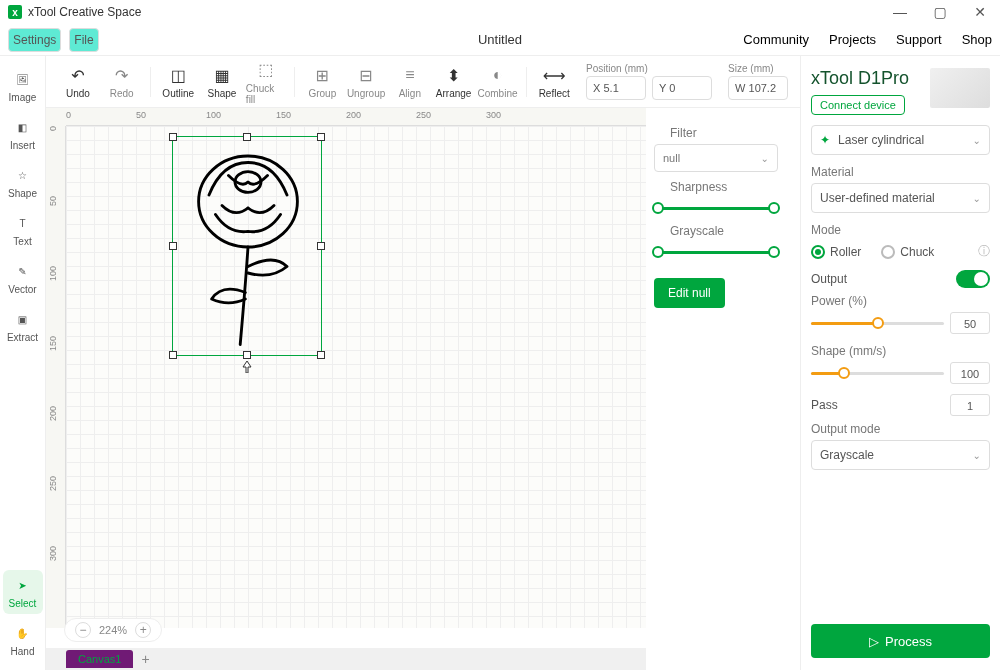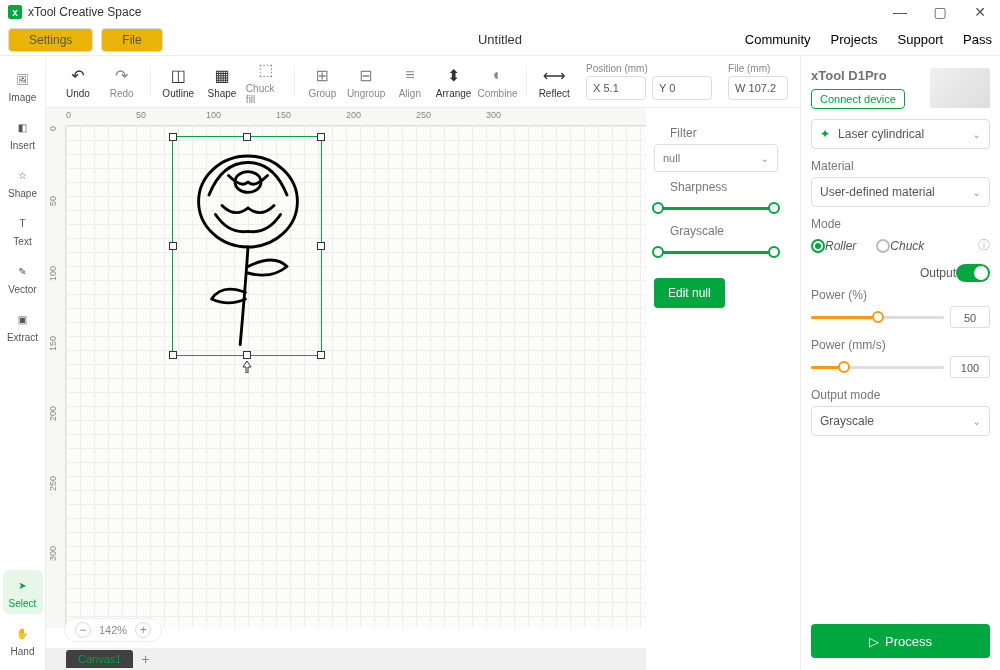--- a/index.html
+++ b/index.html
@@ -6,21 +6,21 @@
 body { width: 1000px; height: 670px; background: #fff; overflow: hidden; position: relative; }
 
 
 .titlebar { height: 24px; display: flex; align-items: center; padding: 0 8px; font-size: 12px; color: #333; }
 .titlebar .logo { width: 14px; height: 14px; background: #00a63e; margin-right: 6px; border-radius: 2px; display: flex; align-items: center; justify-content: center; color: #fff; font-size: 10px; font-weight: bold; }
 .win-controls { position: absolute; top: 0; right: 0; display: flex; }
 .win-btn { width: 40px; height: 24px; display: flex; align-items: center; justify-content: center; font-size: 14px; color: #555; }
 
 
 .menubar { height: 32px; display: flex; align-items: center; padding: 0 8px; border-bottom: 1px solid #eee; }
-.menubar-btn { padding: 4px 20px; border: 1px solid #ddd; border-radius: 4px; font-size: 12px; color: #555; margin-right: 8px; background: #eab308; }
+.menubar-btn { padding: 4px 4px; border: 1px solid #ddd; border-radius: 4px; font-size: 12px; color: #555; margin-right: 8px; background: #5eead4; }
 .doc-title { position: absolute; left: 50%; transform: translateX(-50%); font-size: 13px; color: #333; }
 .menubar-right { margin-left: auto; display: flex; gap: 20px; }
 .menubar-link { font-size: 13px; color: #000000; }
 
 
 .left-sidebar { position: absolute; left: 0; top: 56px; width: 46px; height: 614px; border-right: 1px solid #eee; display: flex; flex-direction: column; align-items: center; padding-top: 8px; gap: 4px; }
 .side-tool { width: 40px; height: 44px; display: flex; flex-direction: column; align-items: center; justify-content: center; font-size: 10px; color: #555; border-radius: 6px; gap: 2px; }
 .side-tool.active { background: #e6f7ea; color: #00a63e; }
 .side-bottom { margin-top: auto; margin-bottom: 8px; display: flex; flex-direction: column; gap: 4px; }
 .side-icon { width: 20px; height: 20px; display: flex; align-items: center; justify-content: center; }
@@ -55,48 +55,48 @@
 .sel-handle.bl { bottom: -4px; left: -4px; } .sel-handle.br { bottom: -4px; right: -4px; }
 .sel-handle.tm { top: -4px; left: 50%; margin-left: -4px; } .sel-handle.bm { bottom: -4px; left: 50%; margin-left: -4px; }
 .sel-handle.lm { left: -4px; top: 50%; margin-top: -4px; } .sel-handle.rm { right: -4px; top: 50%; margin-top: -4px; }
 .rot-handle { position: absolute; bottom: -18px; left: 50%; margin-left: -5px; width: 10px; height: 12px; }
 .rose { position: absolute; left: 10px; top: 5px; width: 130px; height: 210px; }
 
 .zoom-ctl { position: absolute; left: 64px; bottom: 28px; display: flex; align-items: center; gap: 8px; background: #fff; border: 1px solid #eee; border-radius: 14px; padding: 3px 10px; font-size: 11px; color: #888; }
 .zoom-btn { width: 16px; height: 16px; border-radius: 50%; border: 1px solid #ddd; display: flex; align-items: center; justify-content: center; font-size: 12px; }
 
 .tabs { position: absolute; left: 46px; bottom: 0; height: 22px; display: flex; align-items: center; background: #f0f0f0; width: 600px; padding-left: 20px; }
-.tab { background: #404040; color: #00a63e; padding: 3px 12px; font-size: 11px; border-radius: 3px 3px 0 0; }
+.tab { background: #701a75; color: #00a63e; padding: 3px 12px; font-size: 11px; border-radius: 3px 3px 0 0; }
 .tab-add { margin-left: 8px; font-size: 14px; color: #888; }
 
 
 .edit-panel { position: absolute; left: 646px; top: 108px; width: 140px; padding: 10px 8px; font-size: 12px; color: #555; }
 .ep-label { font-size: 12px; color: #777; margin: 8px 16px 4px; }
 .ep-select { width: 100%; height: 28px; border: 1px solid #ddd; border-radius: 4px; display: flex; align-items: center; justify-content: space-between; padding: 0 8px; font-size: 11px; color: #777; }
 .ep-slider { width: 100%; height: 16px; position: relative; margin: 6px 0; }
 .ep-track { position: absolute; top: 7px; left: 0; right: 0; height: 3px; background: #00a63e; border-radius: 2px; }
 .ep-thumb { position: absolute; top: 2px; width: 12px; height: 12px; border-radius: 50%; background: #fff; border: 2px solid #00a63e; }
 .ep-btn { margin-top: 12px; background: #00a63e; color: #fff; border: none; border-radius: 4px; padding: 8px 14px; font-size: 12px; }
 
 
 .right-panel { position: absolute; right: 0; top: 56px; width: 200px; bottom: 0; border-left: 1px solid #eee; padding: 12px 10px; font-size: 12px; color: #555; overflow: hidden; }
 .device-row { display: flex; align-items: flex-start; justify-content: space-between; margin-bottom: 10px; }
-.device-name { font-size: 13px; color: #737373; font-weight: 700; }
+.device-name { font-size: 18px; color: #14532d; font-weight: 400; }
 .connect-btn { display: inline-block; margin-top: 6px; border: 1px solid #00a63e; color: #00a63e; border-radius: 4px; padding: 3px 8px; font-size: 11px; }
 .device-img { width: 60px; height: 40px; background: linear-gradient(135deg,#f0f0f0,#ddd); border-radius: 2px; }
 .rp-select { width: 100%; height: 30px; border: 1px solid #ddd; border-radius: 4px; display: flex; align-items: center; padding: 0 8px; font-size: 12px; color: #555; justify-content: space-between; margin-bottom: 10px; }
 .rp-label { font-size: 12px; color: #777; margin: 6px 0 4px; }
 .radio-row { display: flex; gap: 20px; align-items: center; margin: 6px 0 10px; }
-.radio { display: flex; align-items: center; font-size: 12px; font-style: italic; }
+.radio { display: flex; align-items: center; gap: 5px; font-size: 12px; }
 .radio-dot { width: 14px; height: 14px; border-radius: 50%; border: 2px solid #bbb; position: relative; }
 .radio-dot.on { border-color: #00a63e; }
 .radio-dot.on::after { content: ''; position: absolute; inset: 2px; background: #00a63e; border-radius: 50%; }
 .info-icon { margin-left: auto; color: #bbb; font-size: 12px; }
 .engrave-btn { width: 100%; height: 34px; border: 1px solid #ddd; background: #fff; border-radius: 4px; font-size: 13px; color: #333; margin: 6px 0 10px; }
-.toggle-row { display: flex; align-items: center; justify-content: flex-end; margin: 6px 0; }
+.toggle-row { display: flex; align-items: center; justify-content: space-between; margin: 6px 0; }
 .toggle { width: 34px; height: 18px; background: #00a63e; border-radius: 10px; position: relative; }
 .toggle::after { content: ''; position: absolute; right: 2px; top: 2px; width: 14px; height: 14px; background: #fff; border-radius: 50%; }
 .slider-row { display: flex; align-items: center; gap: 6px; margin: 4px 0 10px; }
 .slider { flex: 1; height: 16px; position: relative; }
 .slider-track { position: absolute; top: 7px; left: 0; right: 0; height: 3px; background: #ddd; border-radius: 2px; }
 .slider-fill { position: absolute; top: 7px; left: 0; height: 3px; background: #f39c12; border-radius: 2px; }
 .slider-thumb { position: absolute; top: 2px; width: 12px; height: 12px; border-radius: 50%; background: #fff; border: 2px solid #f39c12; }
 .num-input { width: 40px; height: 22px; border: 1px solid #ddd; border-radius: 3px; font-size: 11px; text-align: center; line-height: 22px; }
 .process-btn { position: absolute; bottom: 12px; left: 10px; right: 10px; height: 34px; background: #00a63e; color: #fff; border: none; border-radius: 4px; font-size: 13px; display: flex; align-items: center; justify-content: center; gap: 6px; }
 .chev { font-size: 10px; color: #999; }
@@ -115,21 +115,21 @@
 </div>
 
 <div class="menubar">
   <button class="menubar-btn">Settings</button>
   <button class="menubar-btn">File</button>
   <div class="doc-title">Untitled</div>
   <div class="menubar-right">
     <span class="menubar-link">Community</span>
     <span class="menubar-link">Projects</span>
     <span class="menubar-link">Support</span>
-    <span class="menubar-link">Pass</span>
+    <span class="menubar-link">Shop</span>
   </div>
 </div>
 
 <div class="left-sidebar">
   <div class="side-tool">
       <span class="side-icon">🖼</span>
       <span>Image</span>
     </div>
   <div class="side-tool">
       <span class="side-icon">◧</span>
@@ -213,21 +213,21 @@
     </div>
 
   <div class="pos-group">
     <span class="pos-label">Position (mm)</span>
     <div class="pos-inputs">
       <div class="pos-input">X  5.1</div>
       <div class="pos-input">Y  0</div>
     </div>
   </div>
   <div class="pos-group" style="margin-left:12px">
-    <span class="pos-label">File (mm)</span>
+    <span class="pos-label">Size (mm)</span>
     <div class="pos-inputs">
       <div class="pos-input">W  107.2</div>
     </div>
   </div>
 </div>
 
 <div class="canvas-area">
   <div class="ruler-h">
     <span class="ruler-tick" style="left:0">0</span>
     <span class="ruler-tick" style="left:70px">50</span>
@@ -272,21 +272,21 @@
       <div class="sel-handle br"></div>
       <svg class="rot-handle" viewBox="0 0 10 12">
           <path d="M5 0 L9 6 L6 6 L6 12 L4 12 L4 6 L1 6 Z" fill="#fff" stroke="#333"></path>
         </svg>
     </div>
   </div>
 </div>
 
 <div class="zoom-ctl">
   <div class="zoom-btn">−</div>
-  <span>142%</span>
+  <span>224%</span>
   <div class="zoom-btn">+</div>
 </div>
 
 <div class="tabs">
   <div class="tab">Canvas1</div>
   <div class="tab-add">+</div>
 </div>
 
 <div class="edit-panel">
   <div class="ep-label">Filter</div>
@@ -347,29 +347,33 @@
   </div>
   <div class="rp-label">Power (%)</div>
   <div class="slider-row">
     <div class="slider">
         <div class="slider-track"></div>
         <div class="slider-fill" style="width:50%"></div>
         <div class="slider-thumb" style="left:calc(50% - 6px)"></div>
       </div>
     <div class="num-input">50</div>
   </div>
-  <div class="rp-label">Power (mm/s)</div>
+  <div class="rp-label">Shape (mm/s)</div>
   <div class="slider-row">
     <div class="slider">
         <div class="slider-track"></div>
         <div class="slider-fill" style="width:25%"></div>
         <div class="slider-thumb" style="left:calc(25% - 6px)"></div>
       </div>
     <div class="num-input">100</div>
   </div>
+  <div class="toggle-row">
+    <span>Pass</span>
+    <div class="num-input">1</div>
+  </div>
   <div class="rp-label">Output mode</div>
   <div class="rp-select">
       <span>Grayscale</span>
       <span class="chev">⌄</span>
     </div>
   <button class="process-btn">
       <span>▷</span>
       <span>Process</span>
     </button>
 </div>

